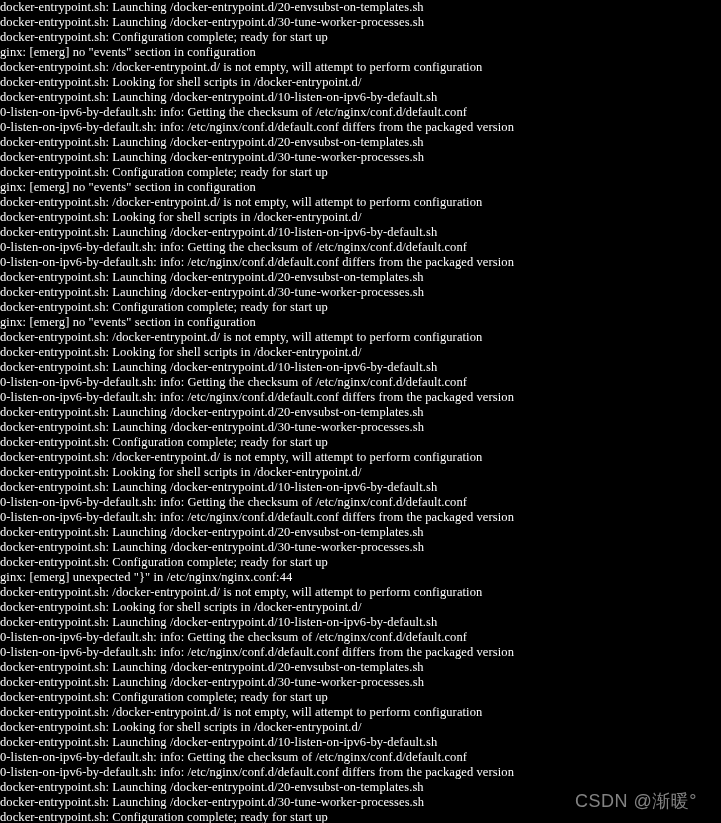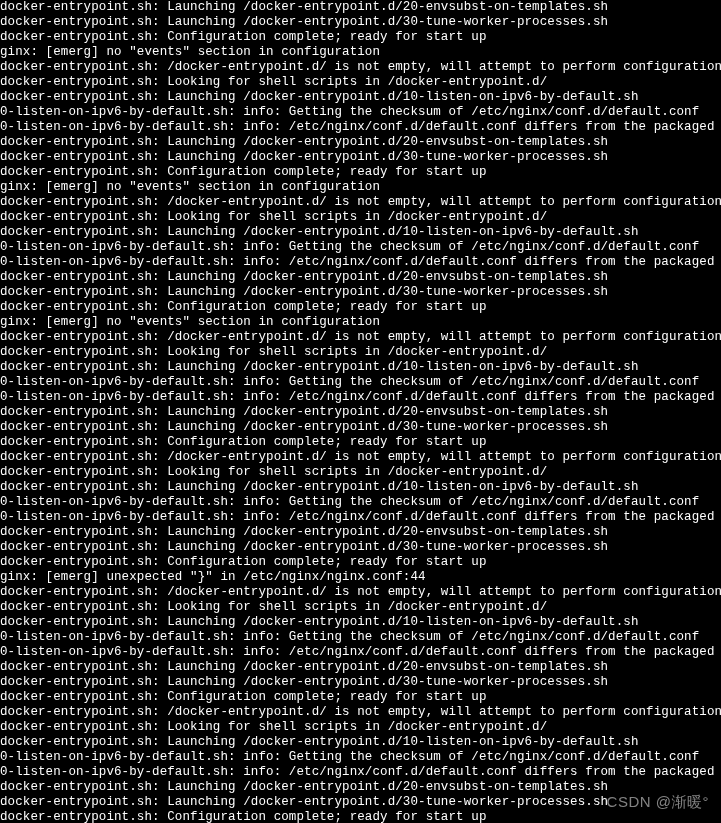--- a/index.html
+++ b/index.html
@@ -18,28 +18,29 @@
       overflow: hidden;
       position: relative;
       white-space: nowrap;
     }
     .terminal-output {
       padding: 0;
     }
     .log-line {
       color: #ffffff;
       letter-spacing: 0.1px;
+      font-family: Liberation Serif, serif;
     }
     .watermark {
       position: absolute;
-      right: 12px;
+      right: 24px;
       bottom: 14px;
       color: rgba(200, 200, 200, 0.65);
       font-family: "Microsoft YaHei", Arial, sans-serif;
-      font-size: 15px;
+      font-size: 18px;
       letter-spacing: 0.5px;
       pointer-events: none;
     }
   </style>
 </head>
 <body>
 
 <div class="terminal-output">
     <div class="log-line">docker-entrypoint.sh: Launching /docker-entrypoint.d/20-envsubst-on-templates.sh</div>
     <div class="log-line">docker-entrypoint.sh: Launching /docker-entrypoint.d/30-tune-worker-processes.sh</div>

